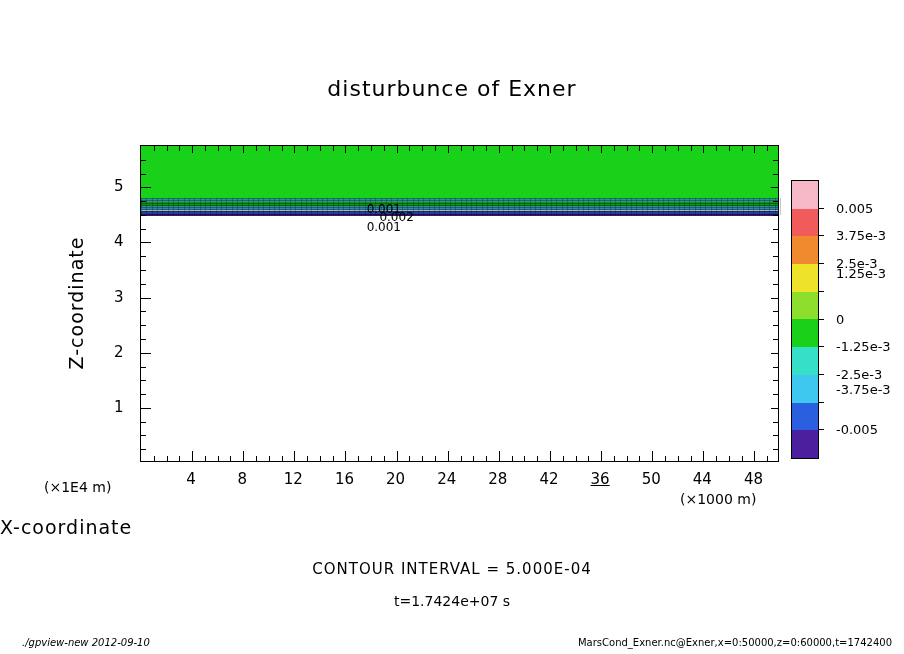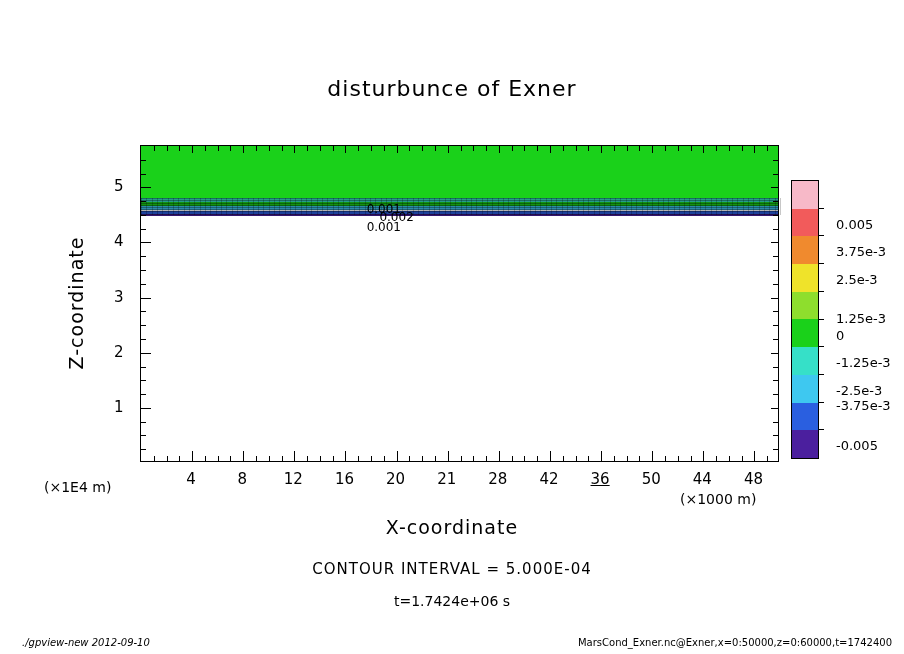--- a/index.html
+++ b/index.html
@@ -27,35 +27,35 @@
   .tk-right{height:1px;width:7px;right:0;}
   .tk-bot-long{width:1px;height:10px;bottom:0;}
   .tk-left-long{height:1px;width:10px;left:0;}
   
   .xlab{position:absolute;font-size:15px;color:#000;transform:translateX(-50%);top:322px;}
   #ytitle{
     left:76px;top:303px;transform:translate(-50%,-50%) rotate(-90deg);
     font-size:19px;letter-spacing:1px;white-space:nowrap;
   }
   #xtitle{
-    left:0;right:0;top:516px;text-align:center;font-size:19px;letter-spacing:1px;
+    left:0;right:0;top:516px;font-size:19px;letter-spacing:1px;
   }
   #xunit{left:44px;top:479px;font-size:14px;}
   #yunit{left:680px;top:491px;font-size:14px;}
   #cinterval{left:0;right:0;top:560px;text-align:center;font-size:15px;letter-spacing:1px;}
   #timestamp{left:0;right:0;top:593px;text-align:center;font-size:14px;}
   #footer-left{left:22px;top:637px;font-size:10px;color:#000;font-style:italic;}
   #footer-right{right:12px;top:637px;font-size:10px;color:#000;text-align:right;}
   
   #cbar{
     left:791px;top:180px;width:26px;height:277px;
     border:1px solid #000;box-sizing:content-box;
   }
   #cbar .seg{width:100%;}
-  .cblabel{position:absolute;left:836px;font-size:13px;transform:translateY(-50%);white-space:nowrap;margin-top:16px;}
+  .cblabel{position:absolute;left:836px;font-size:13px;transform:translateY(-50%);white-space:nowrap;}
   .cbtick{position:absolute;left:818px;width:6px;height:1px;background:#000;}
   
   .clabel{position:absolute;font-size:12px;color:#000;transform:translate(-50%,-50%);font-family:"DejaVu Sans",sans-serif;}
 </style>
 </head>
 <body>
 
 <div class="abs" id="title">disturbunce of Exner</div>
 
 <div class="abs" id="plot">
@@ -399,21 +399,21 @@
       <div class="clabel" style="left: 255.6px; top: 71.325px;">0.002</div>
       <div class="clabel" style="left: 242.82px; top: 80.835px;">0.001</div>
     </div>
 </div>
 <div id="xticklabels">
     <div class="xlab" style="left: 191.12px; top: 470px; position: absolute;">4</div>
     <div class="xlab" style="left: 242.24px; top: 470px; position: absolute;">8</div>
     <div class="xlab" style="left: 293.36px; top: 470px; position: absolute;">12</div>
     <div class="xlab" style="left: 344.48px; top: 470px; position: absolute;">16</div>
     <div class="xlab" style="left: 395.6px; top: 470px; position: absolute;">20</div>
-    <div class="xlab" style="left: 446.72px; top: 470px; position: absolute;">21</div>
+    <div class="xlab" style="left: 446.72px; top: 470px; position: absolute;">24</div>
     <div class="xlab" style="left: 497.84px; top: 470px; position: absolute;">28</div>
     <div class="xlab" style="left: 548.96px; top: 470px; position: absolute;">42</div>
     <div class="xlab" style="left: 600.08px; top: 470px; position: absolute; text-decoration: underline;">36</div>
     <div class="xlab" style="left: 651.2px; top: 470px; position: absolute;">50</div>
     <div class="xlab" style="left: 702.32px; top: 470px; position: absolute;">44</div>
     <div class="xlab" style="left: 753.44px; top: 470px; position: absolute;">48</div>
   </div>
 <div id="yticklabels">
     <div style="position: absolute; font-size: 15px; left: 114px; top: 406.87px; transform: translateY(-50%);">1</div>
     <div style="position: absolute; font-size: 15px; left: 114px; top: 351.739px; transform: translateY(-50%);">2</div>
@@ -421,21 +421,21 @@
     <div style="position: absolute; font-size: 15px; left: 114px; top: 241.478px; transform: translateY(-50%);">4</div>
     <div style="position: absolute; font-size: 15px; left: 114px; top: 186.348px; transform: translateY(-50%);">5</div>
   </div>
 
 <div class="abs" id="ytitle">Z-coordinate</div>
 <div class="abs" id="xtitle">X-coordinate</div>
 <div class="abs" id="xunit">(×1E4 m)</div>
 <div class="abs" id="yunit">(×1000 m)</div>
 
 <div class="abs" id="cinterval">CONTOUR INTERVAL = 5.000E-04</div>
-<div class="abs" id="timestamp">t=1.7424e+06 s</div>
+<div class="abs" id="timestamp">t=1.7424e+07 s</div>
 
 <div class="abs" id="footer-left">./gpview-new   2012-09-10</div>
 <div class="abs" id="footer-right">MarsCond_Exner.nc@Exner,x=0:50000,z=0:60000,t=1742400</div>
 
 <div class="abs" id="cbar">
     <div class="seg" style="height: 27.7px; background: rgb(247, 185, 200);"></div>
     <div class="seg" style="height: 27.7px; background: rgb(242, 91, 91);"></div>
     <div class="seg" style="height: 27.7px; background: rgb(240, 138, 46);"></div>
     <div class="seg" style="height: 27.7px; background: rgb(239, 227, 42);"></div>
     <div class="seg" style="height: 27.7px; background: rgb(142, 222, 45);"></div>
@@ -445,21 +445,21 @@
     <div class="seg" style="height: 27.7px; background: rgb(42, 95, 224);"></div>
     <div class="seg" style="height: 27.7px; background: rgb(75, 31, 158);"></div>
   </div>
 <div id="cbarlabels">
     <div class="cblabel" style="top: 207.7px;">0.005</div>
     <div class="cbtick" style="top: 207.7px;"></div>
     <div class="cblabel" style="top: 235.4px;">3.75e-3</div>
     <div class="cbtick" style="top: 235.4px;"></div>
     <div class="cblabel" style="top: 263.1px;">2.5e-3</div>
     <div class="cbtick" style="top: 263.1px;"></div>
-    <div class="cblabel" style="top: 302px; text-align: right;">1.25e-3</div>
+    <div class="cblabel" style="top: 273px; text-align: right;">1.25e-3</div>
     <div class="cbtick" style="top: 290.8px;"></div>
     <div class="cblabel" style="top: 318.5px;">0</div>
     <div class="cbtick" style="top: 318.5px;"></div>
     <div class="cblabel" style="top: 346.2px;">-1.25e-3</div>
     <div class="cbtick" style="top: 346.2px;"></div>
     <div class="cblabel" style="top: 373.9px;">-2.5e-3</div>
     <div class="cbtick" style="top: 373.9px;"></div>
     <div class="cblabel" style="top: 389px;">-3.75e-3</div>
     <div class="cbtick" style="top: 401.6px;"></div>
     <div class="cblabel" style="top: 429.3px;">-0.005</div>

